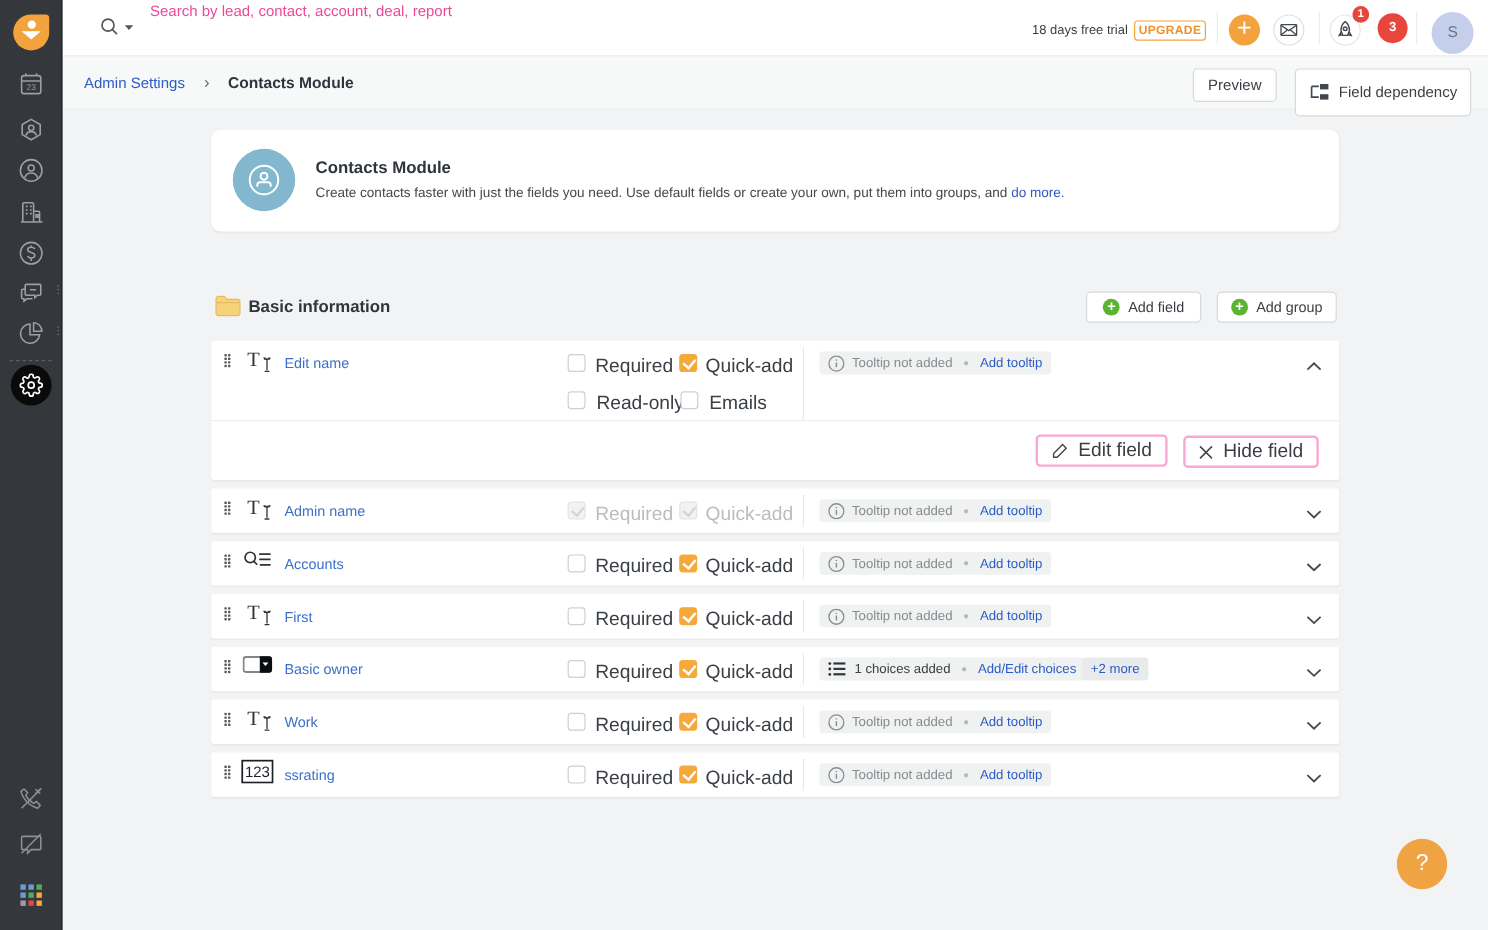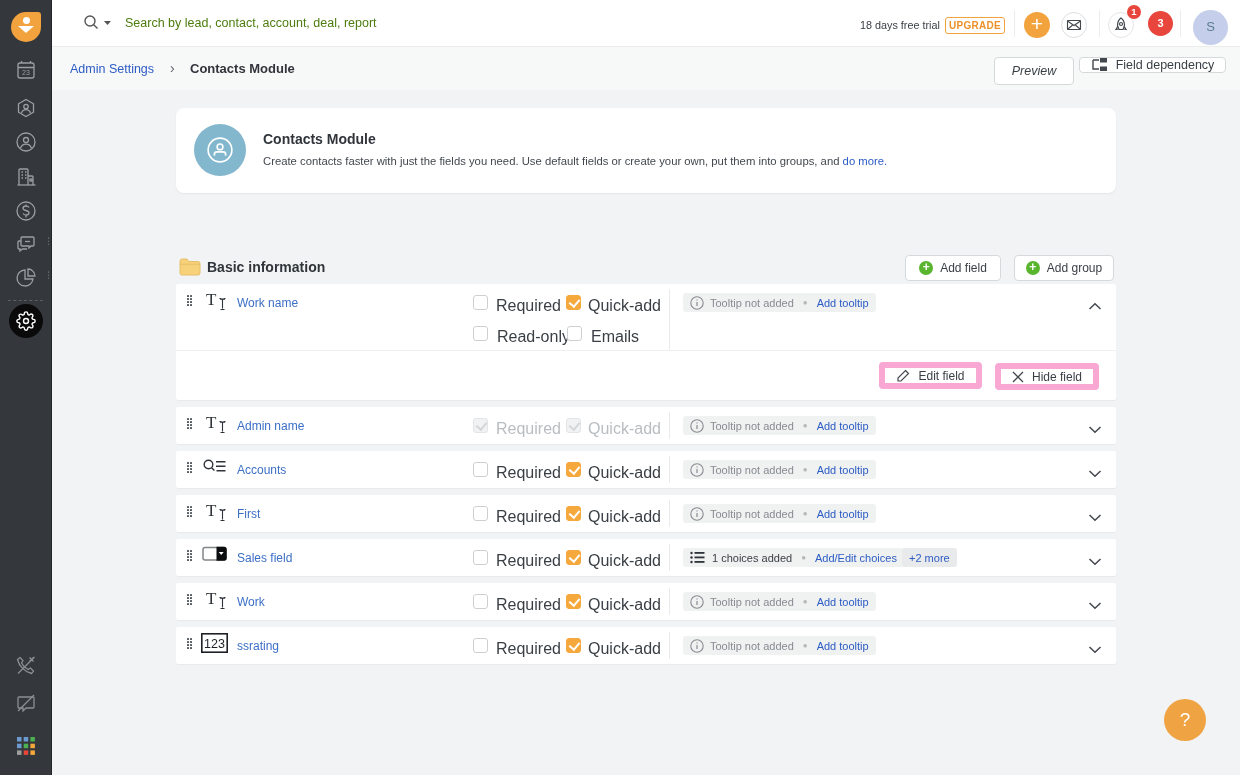--- a/index.html
+++ b/index.html
@@ -13,37 +13,37 @@
 .sdots { position:absolute; left:44px; color:#7c8287; font-size:9px; letter-spacing:0; line-height:3px; }
 .dashsep { position:absolute; left:8px; right:8px; top:300px; border-top:1px dashed #5a5f64; }
 .gearwrap { position:absolute; left:9px; top:304px; width:34px; height:34px; background:#0a0a0a; border-radius:50%; }
 .topbar { position:absolute; left:52px; top:0; width:1188px; height:47px; background:#fff; border-bottom:1px solid #ebecec; z-index:4; }
 .crumbbar { position:absolute; left:52px; top:47px; width:1188px; height:43px; background:#f7f8f8; z-index:3; }
 .crumb-a { position:absolute; left:18px; top:15px; font-size:12.5px; color:#2c5cc5; }
 .crumb-gt { position:absolute; left:118px; top:13px; font-size:14px; color:#62676d; }
 .crumb-b { position:absolute; left:138px; top:14px; font-size:13px; font-weight:bold; color:#30353b; }
 .btn { position:absolute; background:#fff; border:1px solid #d6d9dc; border-radius:4px; font-size:12.5px; color:#3a3f45; display:flex; align-items:center; justify-content:center; }
 .searchwrap { position:absolute; left:30px; top:14px; color:#777; }
-.searchtext { position:absolute; left:73px; top:16px; font-size:12.5px; color:#4d7c0f; }
+.searchtext { position:absolute; left:73px; top:2px; font-size:12.5px; color:#ec4899; }
 .trial { position:absolute; left:808px; top:19px; font-size:10.8px; color:#3a3f45; }
 .upgrade { position:absolute; left:893px; top:17px; width:60px; height:17px; border:1px solid #f2a33d; border-radius:3px; color:#ec9029; font-size:10px; font-weight:bold; letter-spacing:0.3px; text-align:center; line-height:15px; }
 .plusbtn { position:absolute; left:972px; top:12px; width:26px; height:26px; background:#f2a33d; border-radius:50%; color:#fff; text-align:center; font-size:21px; line-height:24px; font-weight:300; }
 .mailbtn { position:absolute; left:1009px; top:12px; width:26px; height:26px; background:#fff; border:1px solid #dcdfe1; border-radius:50%; }
 .rocketbtn { position:absolute; left:1056px; top:12px; width:26px; height:26px; background:#fff; border:1px solid #e4e6e8; border-radius:50%; }
 .badge1 { position:absolute; left:1075px; top:5px; width:14px; height:14px; background:#e8453c; border-radius:8px; color:#fff; font-size:9.5px; font-weight:bold; text-align:center; line-height:14px; }
 .redcount { position:absolute; left:1096px; top:11px; width:25px; height:25px; background:#e8453c; border-radius:50%; color:#fff; font-size:11px; font-weight:bold; text-align:center; line-height:25px; }
 .avatar { position:absolute; left:1141px; top:10px; width:35px; height:35px; background:#c5cfeb; border-radius:50%; color:#5b7d92; font-size:13px; text-align:center; line-height:34px; }
 .vsep { position:absolute; top:10px; width:1px; height:27px; background:#ececec; }
 .main { position:absolute; left:52px; top:90px; width:1188px; height:685px; background:#f2f3f4; }
 .headercard { position:absolute; left:124px; top:18px; width:940px; height:85px; background:#fff; border-radius:8px; box-shadow:0 1px 2px rgba(0,0,0,0.06); }
 .hc-circle { position:absolute; left:18px; top:16px; width:52px; height:52px; background:#82b7cd; border-radius:50%; }
 .hc-title { position:absolute; left:87px; top:23px; font-size:14px; font-weight:bold; color:#30353b; }
 .hc-desc { position:absolute; left:87px; top:47px; font-size:11.3px; color:#43484e; }
 .hc-desc a { color:#2c5cc5; text-decoration:none; }
-.secrow { position:absolute; left:124px; top:150px; width:940px; height:30px;margin-top:12px; }
+.secrow { position:absolute; left:124px; top:150px; width:940px; height:30px; }
 .folder { position:absolute; left:3px; top:6px; }
 .sectitle { position:absolute; left:31px; top:7px; font-size:14px; font-weight:bold; color:#30353b; }
 .addfield { left:729px; top:3px; width:96px; height:26px; font-size:12px; }
 .addgroup { left:838px; top:3px; width:100px; height:26px; font-size:12px; }
 .greenplus { display:inline-block; width:14px; height:14px; background:#59b52e; border-radius:50%; color:#fff; font-size:12px; line-height:13px; text-align:center; margin-right:7px; font-weight:bold; }
 .rows { position:absolute; left:124px; top:194px; width:940px; }
 .frow { position:relative; background:#fff; border-radius:2px; margin-bottom:7px; height:37px; box-shadow:0 1px 1px rgba(0,0,0,0.04); }
 .frow.expanded { height:116px; margin-bottom:7px; }
 .expdiv { position:absolute; left:0; right:0; top:66px; border-top:1px solid #edeff0; }
 .rline { position:absolute; left:0; top:0; height:37px; width:100%; }
@@ -61,21 +61,21 @@
 .cb.c1 { left:297px; } .lab1 { left:320px; }
 .cb.c2 { left:390px; } .lab2 { left:412px; }
 .rowsep { position:absolute; left:493px; top:5px; width:1px; height:27px; background:#e8eaeb; }
 .pill { position:absolute; left:507px; top:9px; height:19px; background:#f0f1f1; border-radius:3px; display:flex; align-items:center; padding:0 7px; font-size:11px; color:#878c92; white-space:nowrap; }
 .pill .info { margin-right:6px; }
 .pill .dot { margin:0 9px; color:#b4b8bb; font-size:8px; }
 .pill a { color:#2c5cc5; text-decoration:none; }
 .chev { position:absolute; right:14px; top:13px; }
 .exp2 { position:absolute; left:297px; top:42px; }
 .editbtns { position:absolute; right:17px; top:78px; }
-.ebtn { display:inline-flex; align-items:center; height:27px; padding:0 11px; background:#fff; border:6px solid #f9a8d4; border-radius:4px; font-size:12px; color:#3a3f45; margin-left:9px; }
+.ebtn { display:inline-flex; align-items:center; height:27px; padding:0 11px; background:#fff; border:2px solid #f9a8d4; border-radius:4px; font-size:16px; color:#3a3f45; margin-left:9px; }
 .ebtn svg { margin-right:8px; }
 .helpbtn { position:absolute; left:1164px; top:699px; width:42px; height:42px; background:#f0a343; border-radius:50%; color:#fff; font-size:19px; text-align:center; line-height:42px; z-index:6; }
 </style>
 </head>
 <body>
 <div class="sidebar">
   <div class="logo">
       <div class="head"></div>
       <div class="body"></div>
     </div>
@@ -191,22 +191,22 @@
   <div class="badge1">1</div>
   <div class="redcount">3</div>
   <div class="vsep" style="left:1128px"></div>
   <div class="avatar">S</div>
 </div>
 
 <div class="crumbbar">
   <div class="crumb-a">Admin Settings</div>
   <div class="crumb-gt">›</div>
   <div class="crumb-b">Contacts Module</div>
-  <div class="btn" style="left:942px; top:10px; width:80px; height:28px;font-style:italic;">Preview</div>
-  <div class="btn" style="left:1027px; top:10px; width:147px; height:16px;"><svg width="17" height="15" viewBox="0 0 17 15" style="margin-right:8px">
+  <div class="btn" style="left:942px; top:10px; width:70px; height:28px;">Preview</div>
+  <div class="btn" style="left:1027px; top:10px; width:147px; height:40px;"><svg width="17" height="15" viewBox="0 0 17 15" style="margin-right:8px">
         <path d="M2 2h6M2 2v9h6" stroke="#43484e" stroke-width="1.4" fill="none"></path>
         <rect x="9" y="0" width="7" height="4.5" fill="#43484e"></rect>
         <rect x="9" y="8.5" width="7" height="4.5" fill="#43484e"></rect>
       </svg>Field dependency</div>
 </div>
 
 <div class="main">
   <div class="headercard">
     <div class="hc-circle"><svg width="30" height="30" viewBox="0 0 24 24" fill="none" stroke="#fff" stroke-width="1.3" style="margin:11px">
           <circle cx="12" cy="12" r="9.5"></circle>
@@ -237,21 +237,21 @@
             <i style="left:3.4px;top:6.2px"></i>
             <i style="left:0px;top:9.3px"></i>
             <i style="left:3.4px;top:9.3px"></i>
           </div>
           <div class="ficon"><svg width="24" height="22" viewBox="0 0 24 22">
               <text x="2" y="15" font-family="Liberation Serif, serif" font-size="17" fill="#2f343a">T</text>
               <g stroke="#2f343a" stroke-width="1.1" fill="none">
                 <path d="M15.5 8.5h2M19.5 8.5h2M18.5 8.5v10M16.5 19.5h4M16 9.2c1 0 2.5-.2 2.5 1.2M21 9.2c-1 0-2.5-.2-2.5 1.2"></path>
               </g>
             </svg></div>
-          <div class="flabel">Work name</div>
+          <div class="flabel">Edit name</div>
         <div class="cb c1"></div>
           <div class="cblabel lab1">Required</div>
         <div class="cb c2 on"></div>
           <div class="cblabel lab2">Quick-add</div>
         <div class="rowsep" style="height:61px"></div>
           <div class="pill"><svg class="info" width="14" height="14" viewBox="0 0 14 14" fill="none">
               <circle cx="7" cy="7" r="6.2" stroke="#878c92" stroke-width="1.1"></circle>
               <path d="M7 6v4M7 3.6v1" stroke="#878c92" stroke-width="1.2"></path>
             </svg>Tooltip not added<span class="dot">●</span><a href="#">Add tooltip</a></div>
         <div class="chev"><svg width="14" height="9" viewBox="0 0 14 9" fill="none" stroke="#43484e" stroke-width="1.5">
@@ -382,21 +382,21 @@
             <i style="left:0px;top:6.2px"></i>
             <i style="left:3.4px;top:6.2px"></i>
             <i style="left:0px;top:9.3px"></i>
             <i style="left:3.4px;top:9.3px"></i>
           </div>
           <div class="ficon"><svg width="26" height="18" viewBox="0 0 26 18" style="margin-left:-2px">
               <rect x="1" y="2.5" width="23" height="12.5" rx="2" fill="#fff" stroke="#818689" stroke-width="1.5"></rect>
               <path d="M14.5 1.8h7.5a2.7 2.7 0 012.7 2.7v8.5a2.7 2.7 0 01-2.7 2.7H14.5z" fill="#0b0d0f"></path>
               <path d="M16.7 7h5L19.2 10z" fill="#fff"></path>
             </svg></div>
-          <div class="flabel">Sales field</div>
+          <div class="flabel">Basic owner</div>
         <div class="cb c1 "></div>
           <div class="cblabel lab1 ">Required</div>
         <div class="cb c2 on"></div>
           <div class="cblabel lab2 ">Quick-add</div>
         <div class="rowsep"></div>
         <div class="pill" style="color:#3a3f45;font-size:11px"><svg width="15" height="13" viewBox="0 0 15 13" style="margin-right:7px">
               <g fill="#2f343a">
                 <circle cx="1.5" cy="2" r="1.2"></circle>
                 <circle cx="1.5" cy="6.5" r="1.2"></circle>
                 <circle cx="1.5" cy="11" r="1.2"></circle>

